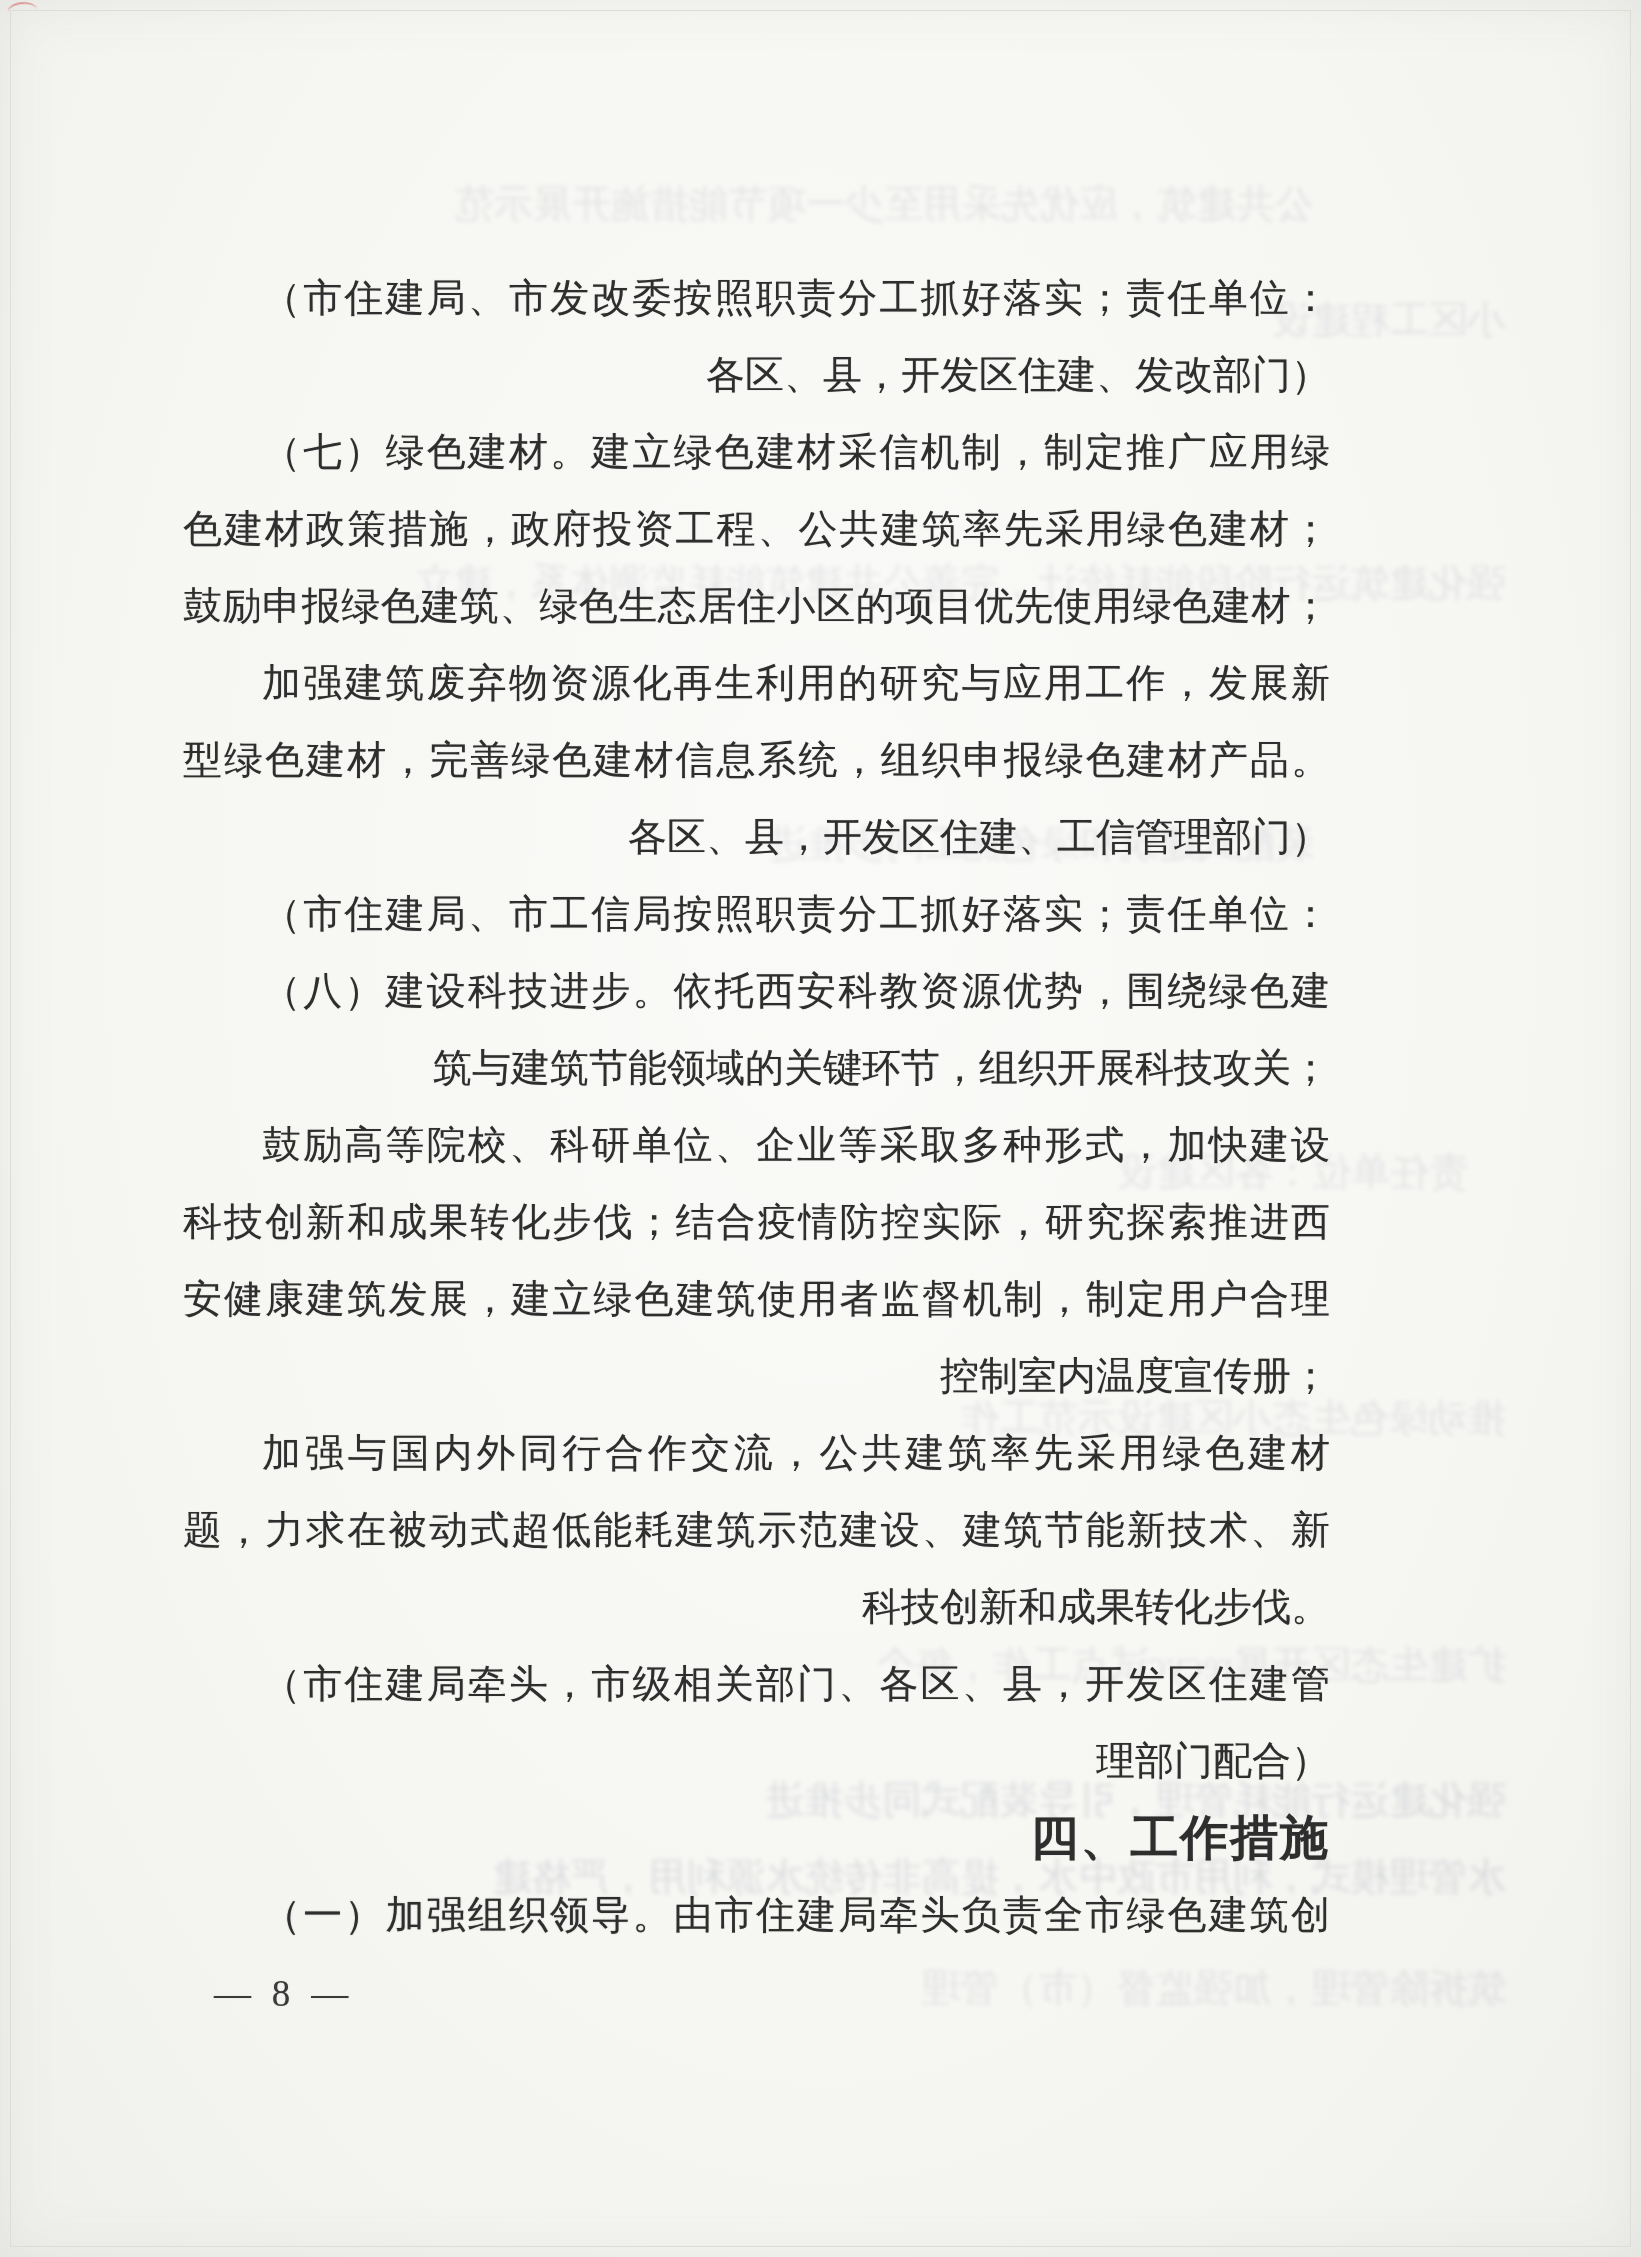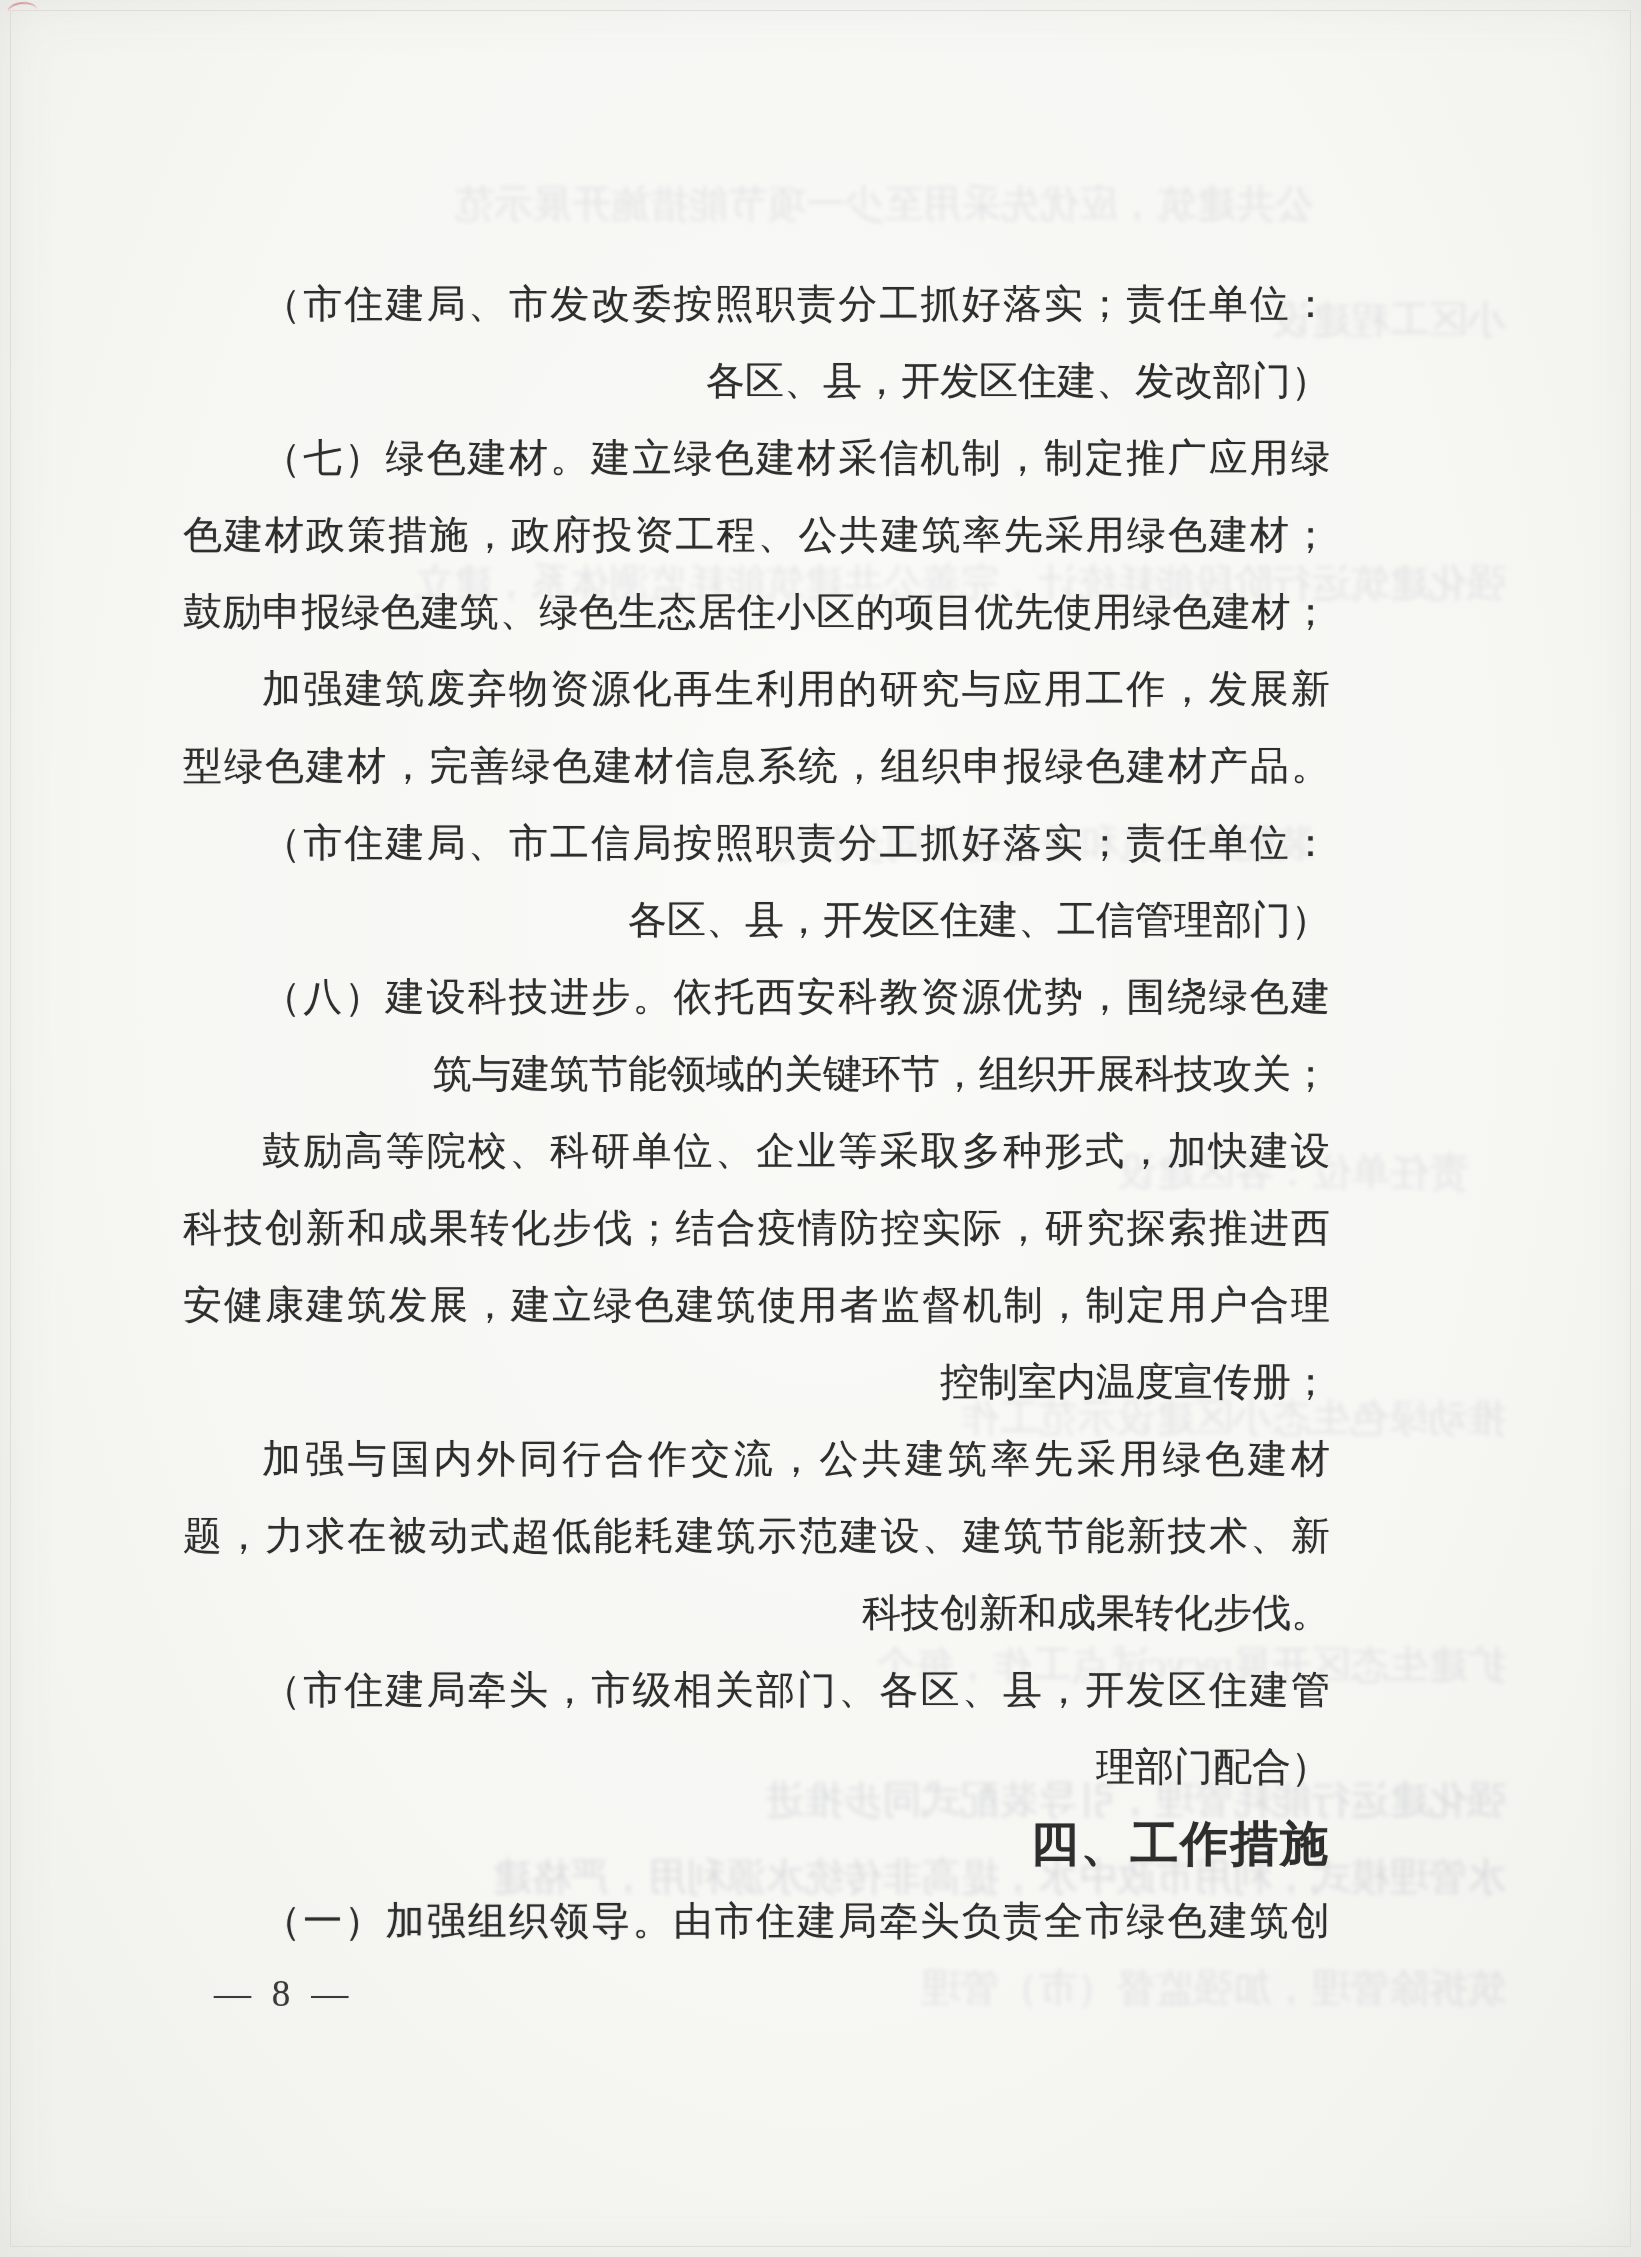--- a/index.html
+++ b/index.html
@@ -54,21 +54,21 @@
     filter: blur(2.1px);
     opacity: 0.12;
     pointer-events: none;
     overflow: hidden;
   }
   .ghost.strong { opacity: 0.17; }
   
   .content {
     position: absolute;
     left: 183px;
-    top: 265px;
+    top: 259px;
     width: 1147px;
     color: #2e2e2e;
     font-size: 39px;
     text-shadow: 0 0 1px rgba(40,40,40,0.35);
   }
   .line {
     height: 77px;
     line-height: 77px;
     text-align: right;
   }
@@ -118,22 +118,22 @@
   <div class="ghost" style="top:1960px; left:869px; width:637px;">筑拆除管理，加强监督（市）管理</div>
 
   <div class="content">
     <div class="line indent fill">（市住建局、市发改委按照职责分工抓好落实；责任单位：</div>
     <div class="line">各区、县，开发区住建、发改部门）</div>
     <div class="line indent fill">（七）绿色建材。建立绿色建材采信机制，制定推广应用绿</div>
     <div class="line fill">色建材政策措施，政府投资工程、公共建筑率先采用绿色建材；</div>
     <div class="line fill">鼓励申报绿色建筑、绿色生态居住小区的项目优先使用绿色建材；</div>
     <div class="line indent fill">加强建筑废弃物资源化再生利用的研究与应用工作，发展新</div>
     <div class="line fill">型绿色建材，完善绿色建材信息系统，组织申报绿色建材产品。</div>
+    <div class="line">各区、县，开发区住建、工信管理部门）</div>
     <div class="line indent fill">（市住建局、市工信局按照职责分工抓好落实；责任单位：</div>
-    <div class="line">各区、县，开发区住建、工信管理部门）</div>
     <div class="line indent fill">（八）建设科技进步。依托西安科教资源优势，围绕绿色建</div>
     <div class="line">筑与建筑节能领域的关键环节，组织开展科技攻关；</div>
     <div class="line indent fill">鼓励高等院校、科研单位、企业等采取多种形式，加快建设</div>
     <div class="line fill">科技创新和成果转化步伐；结合疫情防控实际，研究探索推进西</div>
     <div class="line fill">安健康建筑发展，建立绿色建筑使用者监督机制，制定用户合理</div>
     <div class="line">控制室内温度宣传册；</div>
     <div class="line indent fill">加强与国内外同行合作交流，公共建筑率先采用绿色建材</div>
     <div class="line fill">题，力求在被动式超低能耗建筑示范建设、建筑节能新技术、新</div>
     <div class="line">科技创新和成果转化步伐。</div>
     <div class="line indent fill">（市住建局牵头，市级相关部门、各区、县，开发区住建管</div>

